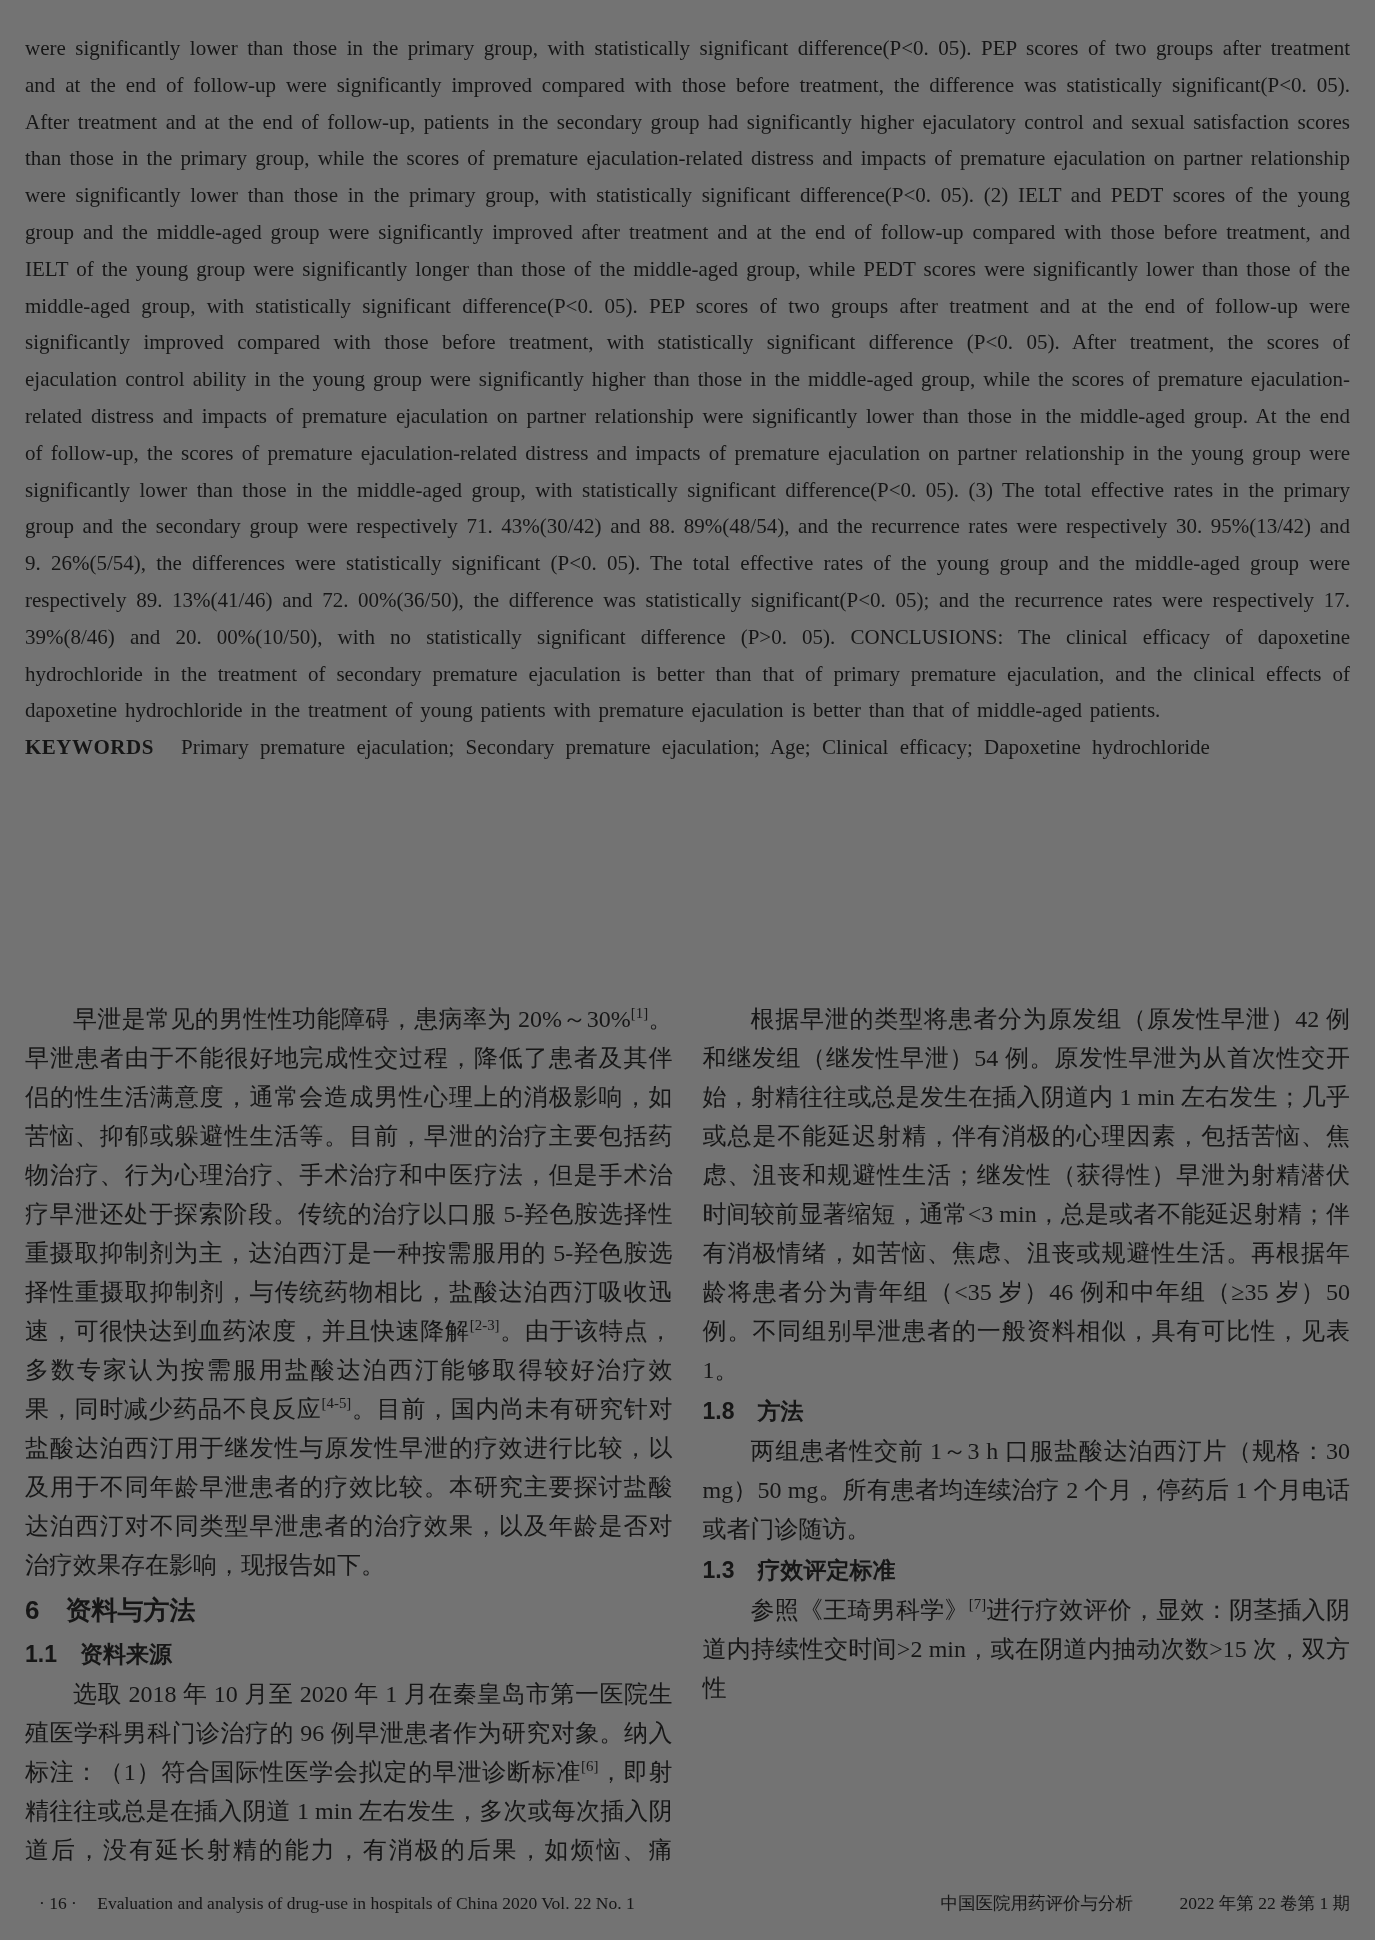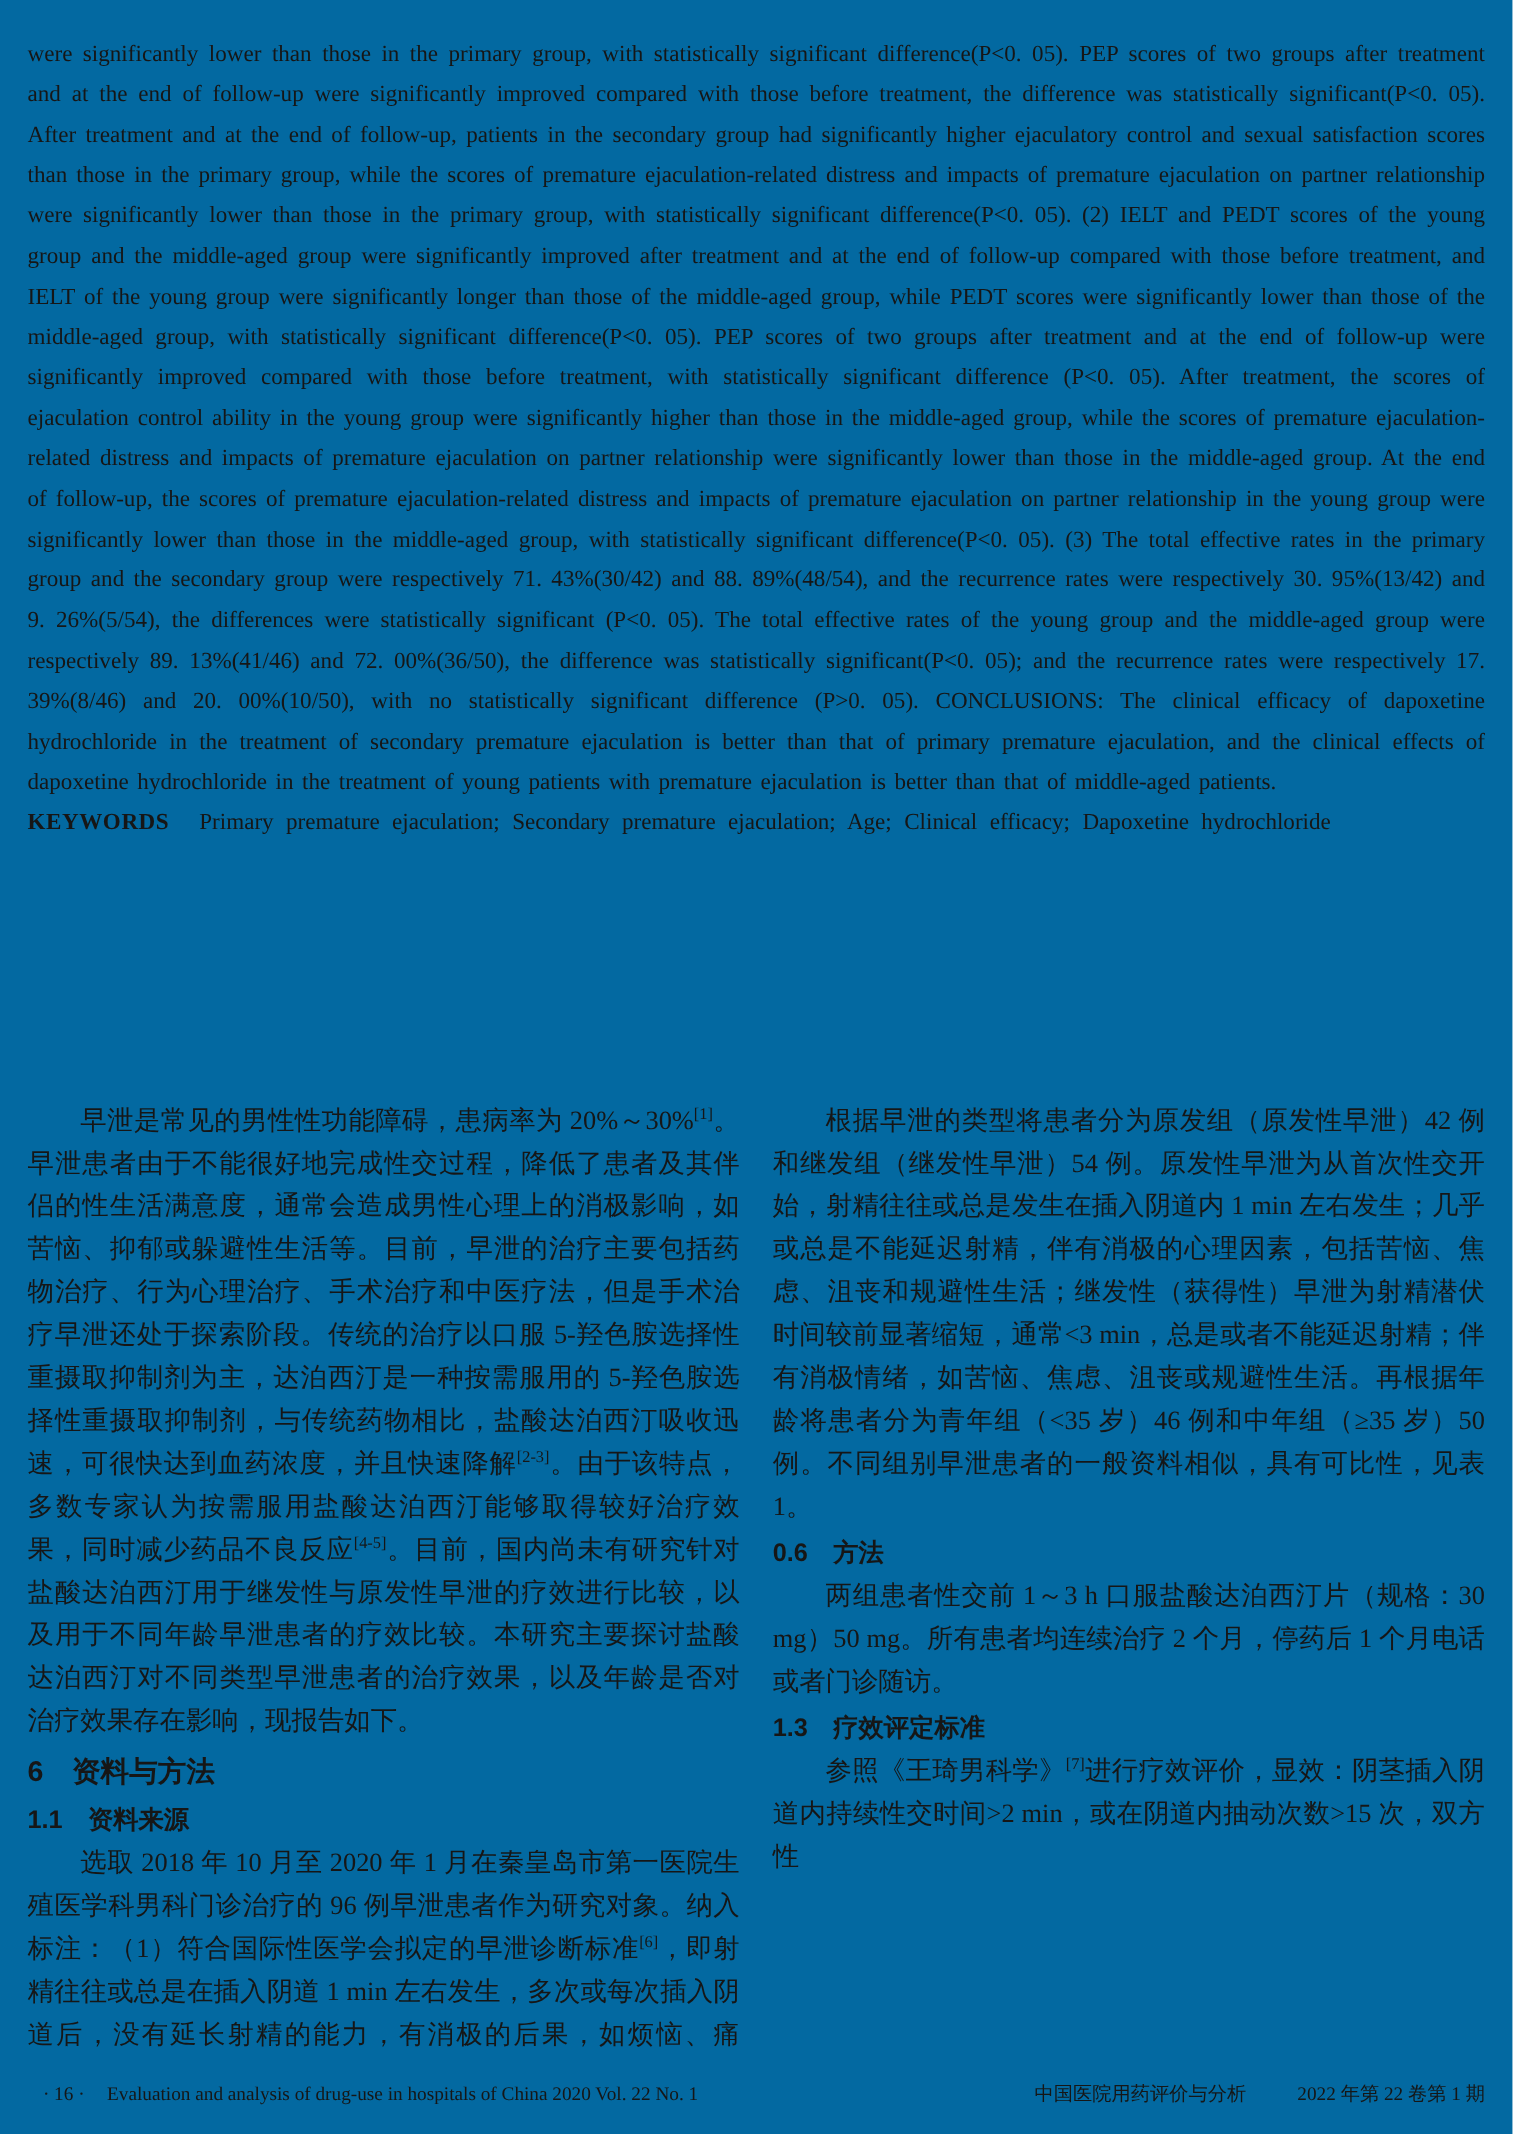--- a/index.html
+++ b/index.html
@@ -1,20 +1,20 @@
 <!DOCTYPE html>
 <html><head>
 <meta charset="utf-8">
 <style>
   html, body { margin: 0; padding: 0; background: #ffffff; }
   .page {
     position: relative;
     width: 1375px;
     height: 1940px;
-    background: #0369a1;
+    background: #737373;
     box-sizing: border-box;
     padding: 30px 25px 0 25px;
     color: #161616;
     font-family: "Liberation Serif", "DejaVu Serif", serif;
     overflow: hidden;
   }
   .abstract-block { height: 960px; overflow: hidden; }
   .en {
     font-size: 21px;
     line-height: 36.8px;
@@ -83,21 +83,21 @@
 
   <div class="columns">
     <div class="col">
       <p class="cn indent">早泄是常见的男性性功能障碍，患病率为 20%～30%<sup>[1]</sup>。早泄患者由于不能很好地完成性交过程，降低了患者及其伴侣的性生活满意度，通常会造成男性心理上的消极影响，如苦恼、抑郁或躲避性生活等。目前，早泄的治疗主要包括药物治疗、行为心理治疗、手术治疗和中医疗法，但是手术治疗早泄还处于探索阶段。传统的治疗以口服 5-羟色胺选择性重摄取抑制剂为主，达泊西汀是一种按需服用的 5-羟色胺选择性重摄取抑制剂，与传统药物相比，盐酸达泊西汀吸收迅速，可很快达到血药浓度，并且快速降解<sup>[2-3]</sup>。由于该特点，多数专家认为按需服用盐酸达泊西汀能够取得较好治疗效果，同时减少药品不良反应<sup>[4-5]</sup>。目前，国内尚未有研究针对盐酸达泊西汀用于继发性与原发性早泄的疗效进行比较，以及用于不同年龄早泄患者的疗效比较。本研究主要探讨盐酸达泊西汀对不同类型早泄患者的治疗效果，以及年龄是否对治疗效果存在影响，现报告如下。</p>
       <h3 class="h-sec">6　资料与方法</h3>
       <h4 class="h-sub">1.1　资料来源</h4>
       <p class="cn indent">选取 2018 年 10 月至 2020 年 1 月在秦皇岛市第一医院生殖医学科男科门诊治疗的 96 例早泄患者作为研究对象。纳入标注：（1）符合国际性医学会拟定的早泄诊断标准<sup>[6]</sup>，即射精往往或总是在插入阴道 1 min 左右发生，多次或每次插入阴道后，没有延长射精的能力，有消极的后果，如烦恼、痛苦、沮丧和（或）避免性的亲密接触等；（2）患者有稳定的性伴侣并保</p>
     </div>
     <div class="col">
       <p class="cn indent">根据早泄的类型将患者分为原发组（原发性早泄）42 例和继发组（继发性早泄）54 例。原发性早泄为从首次性交开始，射精往往或总是发生在插入阴道内 1 min 左右发生；几乎或总是不能延迟射精，伴有消极的心理因素，包括苦恼、焦虑、沮丧和规避性生活；继发性（获得性）早泄为射精潜伏时间较前显著缩短，通常&lt;3 min，总是或者不能延迟射精；伴有消极情绪，如苦恼、焦虑、沮丧或规避性生活。再根据年龄将患者分为青年组（&lt;35 岁）46 例和中年组（≥35 岁）50 例。不同组别早泄患者的一般资料相似，具有可比性，见表 1。</p>
-      <h4 class="h-sub">0.6　方法</h4>
+      <h4 class="h-sub">1.8　方法</h4>
       <p class="cn indent">两组患者性交前 1～3 h 口服盐酸达泊西汀片（规格：30 mg）50 mg。所有患者均连续治疗 2 个月，停药后 1 个月电话或者门诊随访。</p>
       <h4 class="h-sub">1.3　疗效评定标准</h4>
       <p class="cn indent">参照《王琦男科学》<sup>[7]</sup>进行疗效评价，显效：阴茎插入阴道内持续性交时间&gt;2 min，或在阴道内抽动次数&gt;15 次，双方性</p>
     </div>
   </div>
 
   <div class="footer">
     <div>
       <span class="pg">· 16 ·</span>
       <span>Evaluation and analysis of drug-use in hospitals of China 2020 Vol. 22 No. 1</span>

